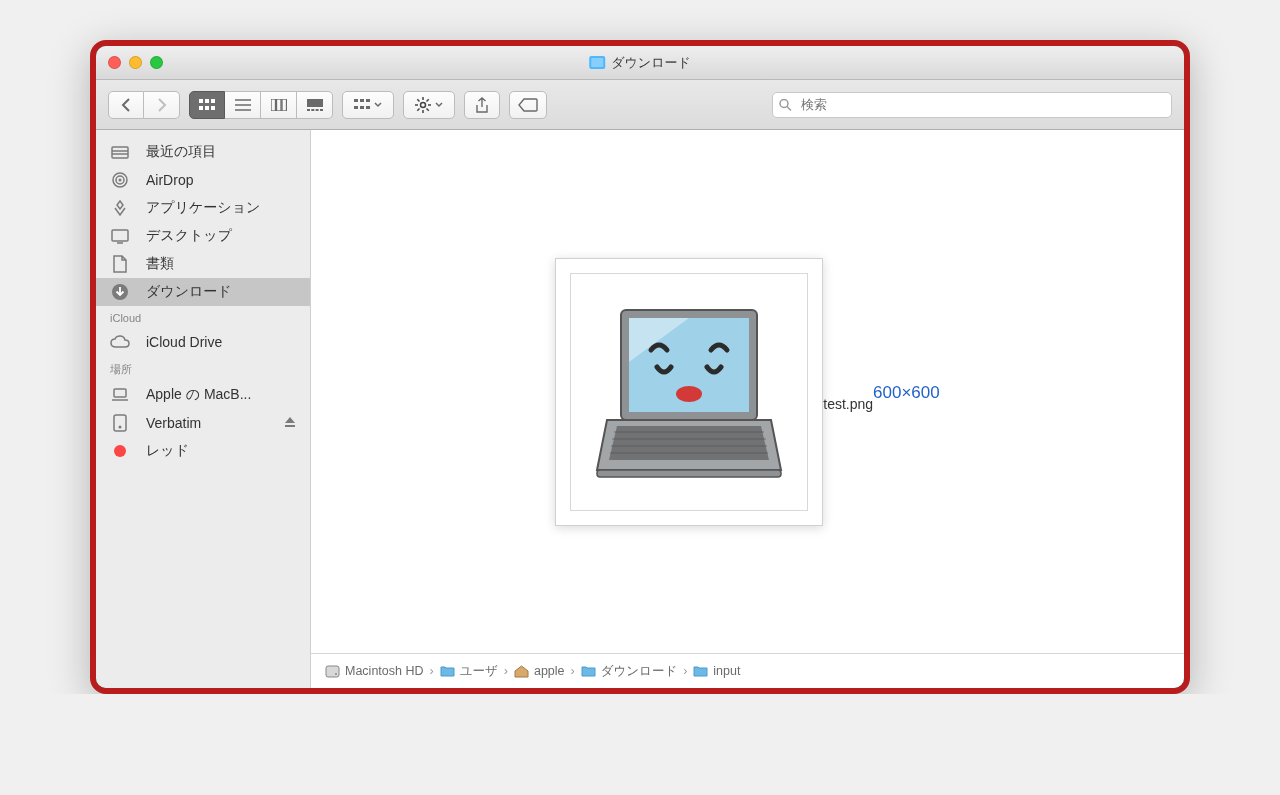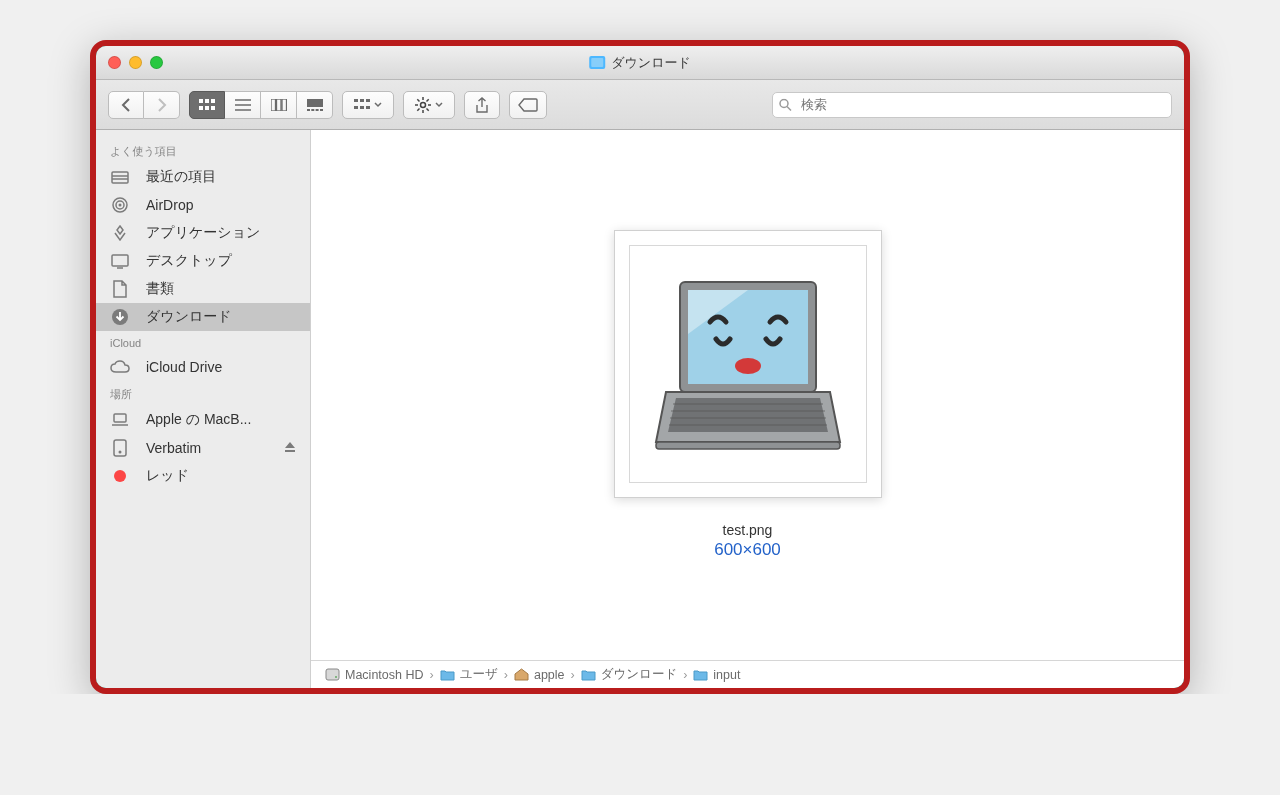--- a/index.html
+++ b/index.html
@@ -32,28 +32,28 @@
 .sidebar { width: 215px; background: #ececec; border-right: 1px solid #cfcfcf; overflow-y: auto; padding-top: 8px; }
 .section-header { font-size: 11px; color: #858585; padding: 6px 14px 4px; font-weight: 500; }
 .item { display: flex; align-items: center; padding: 5px 14px; font-size: 14px; color: #333; cursor: pointer; gap: 16px; }
 .item.selected { background: #c6c6c6; }
 .item .ic { width: 20px; height: 18px; display: flex; align-items: center; justify-content: center; color: #777; }
 .item .eject { margin-left: auto; color: #777; }
 .tag-dot { width: 12px; height: 12px; border-radius: 50%; }
 
 .content { flex: 1; display: flex; flex-direction: column; background: #fff; }
 .files { flex: 1; display: flex; align-items: center; justify-content: center; }
-.file-item { display: flex; flex-direction: column; align-items: center; }
+.file-item { display: flex; flex-direction: row; align-items: center; }
 .thumb { width: 268px; height: 268px; background: #fff; border: 1px solid #d0d0d0; box-shadow: 0 2px 10px rgba(0,0,0,0.15); padding: 14px; }
 .thumb-inner { width: 100%; height: 100%; border: 1px solid #d8d8d8; display: flex; align-items: center; justify-content: center; }
 .laptop { width: 200px; }
 .filename { margin-top: 24px; font-size: 14px; color: #333; }
 .filedim { font-size: 17px; color: #2362c9; margin-top: 2px; }
 
-.pathbar { height: 28px; border-top: 1px solid #d6d6d6; display: flex; align-items: center; padding: 0 14px; font-size: 12.5px; color: #6b6b6b; gap: 6px; }
+.pathbar { height: 35px; border-top: 1px solid #d6d6d6; display: flex; align-items: center; padding: 0 14px; font-size: 12.5px; color: #6b6b6b; gap: 6px; }
 .crumb { display: flex; align-items: center; gap: 5px; cursor: pointer; }
 .chev { color: #999; }
 .mini-ic { width: 15px; height: 13px; display: inline-flex; align-items: center; justify-content: center; }
 </style>
 </head>
 <body>
 
 <div class="window">
 
   <div class="titlebar">
@@ -177,21 +177,20 @@
             <circle cx="5" cy="5" r="4" fill="none" stroke="#9a9a9a" stroke-width="1.5"></circle>
             <line x1="8" y1="8" x2="12" y2="12" stroke="#9a9a9a" stroke-width="1.5"></line>
           </svg>
         <input class="search" placeholder="検索" style="">
       </div>
     </div>
   </div>
 
   <div class="body">
     <div class="sidebar" id="sidebar">
-        <div class="section-header">よく使う項目</div>
         <div class="item">
           <span class="ic">
             <svg width="18" height="16">
               <rect x="1" y="3" width="16" height="11" rx="1" fill="none" stroke="#7b7b7b" stroke-width="1.5"></rect>
               <line x1="1" y1="7" x2="17" y2="7" stroke="#7b7b7b" stroke-width="1.5"></line>
               <line x1="1" y1="10" x2="17" y2="10" stroke="#7b7b7b" stroke-width="1.5"></line>
             </svg>
           </span>
           <span>最近の項目</span>
         </div>

